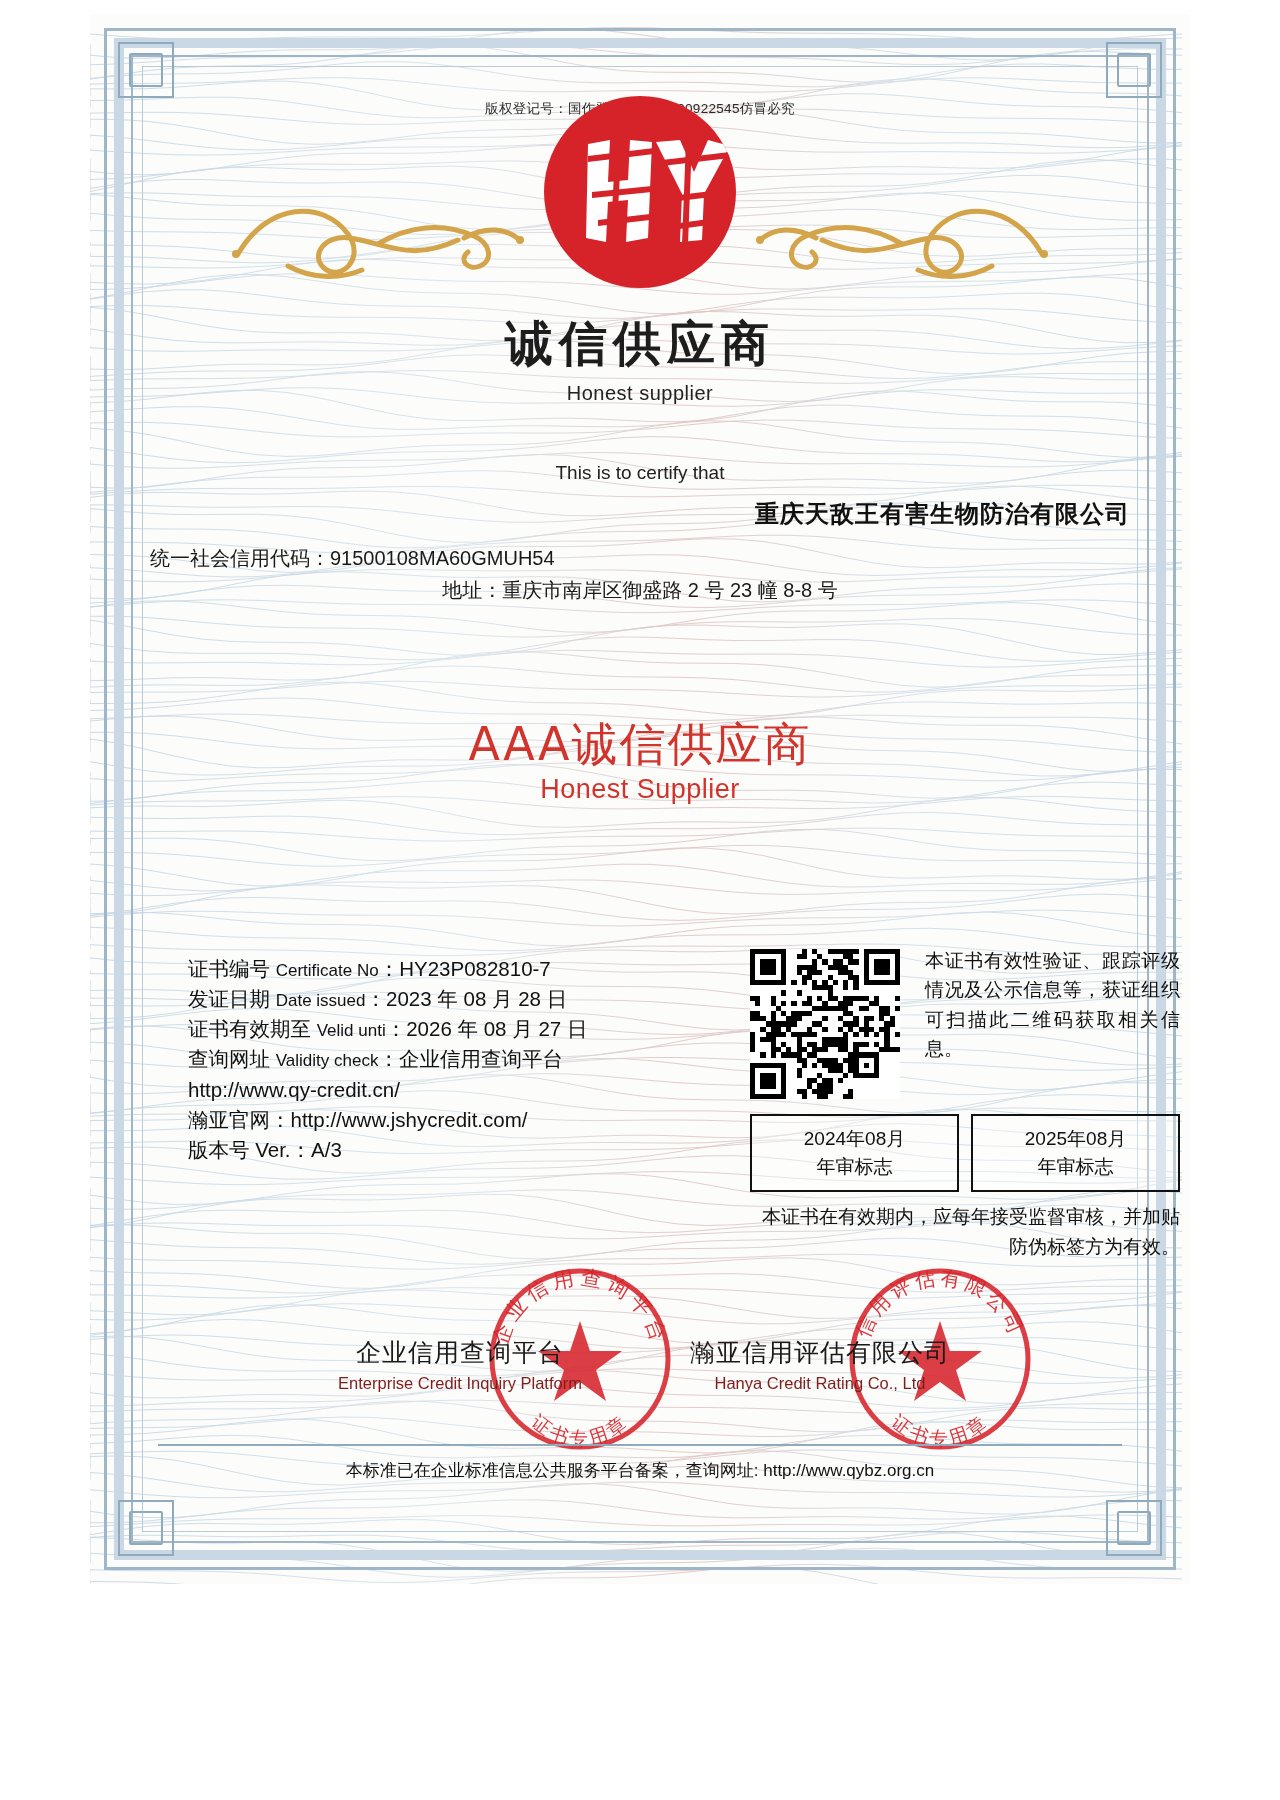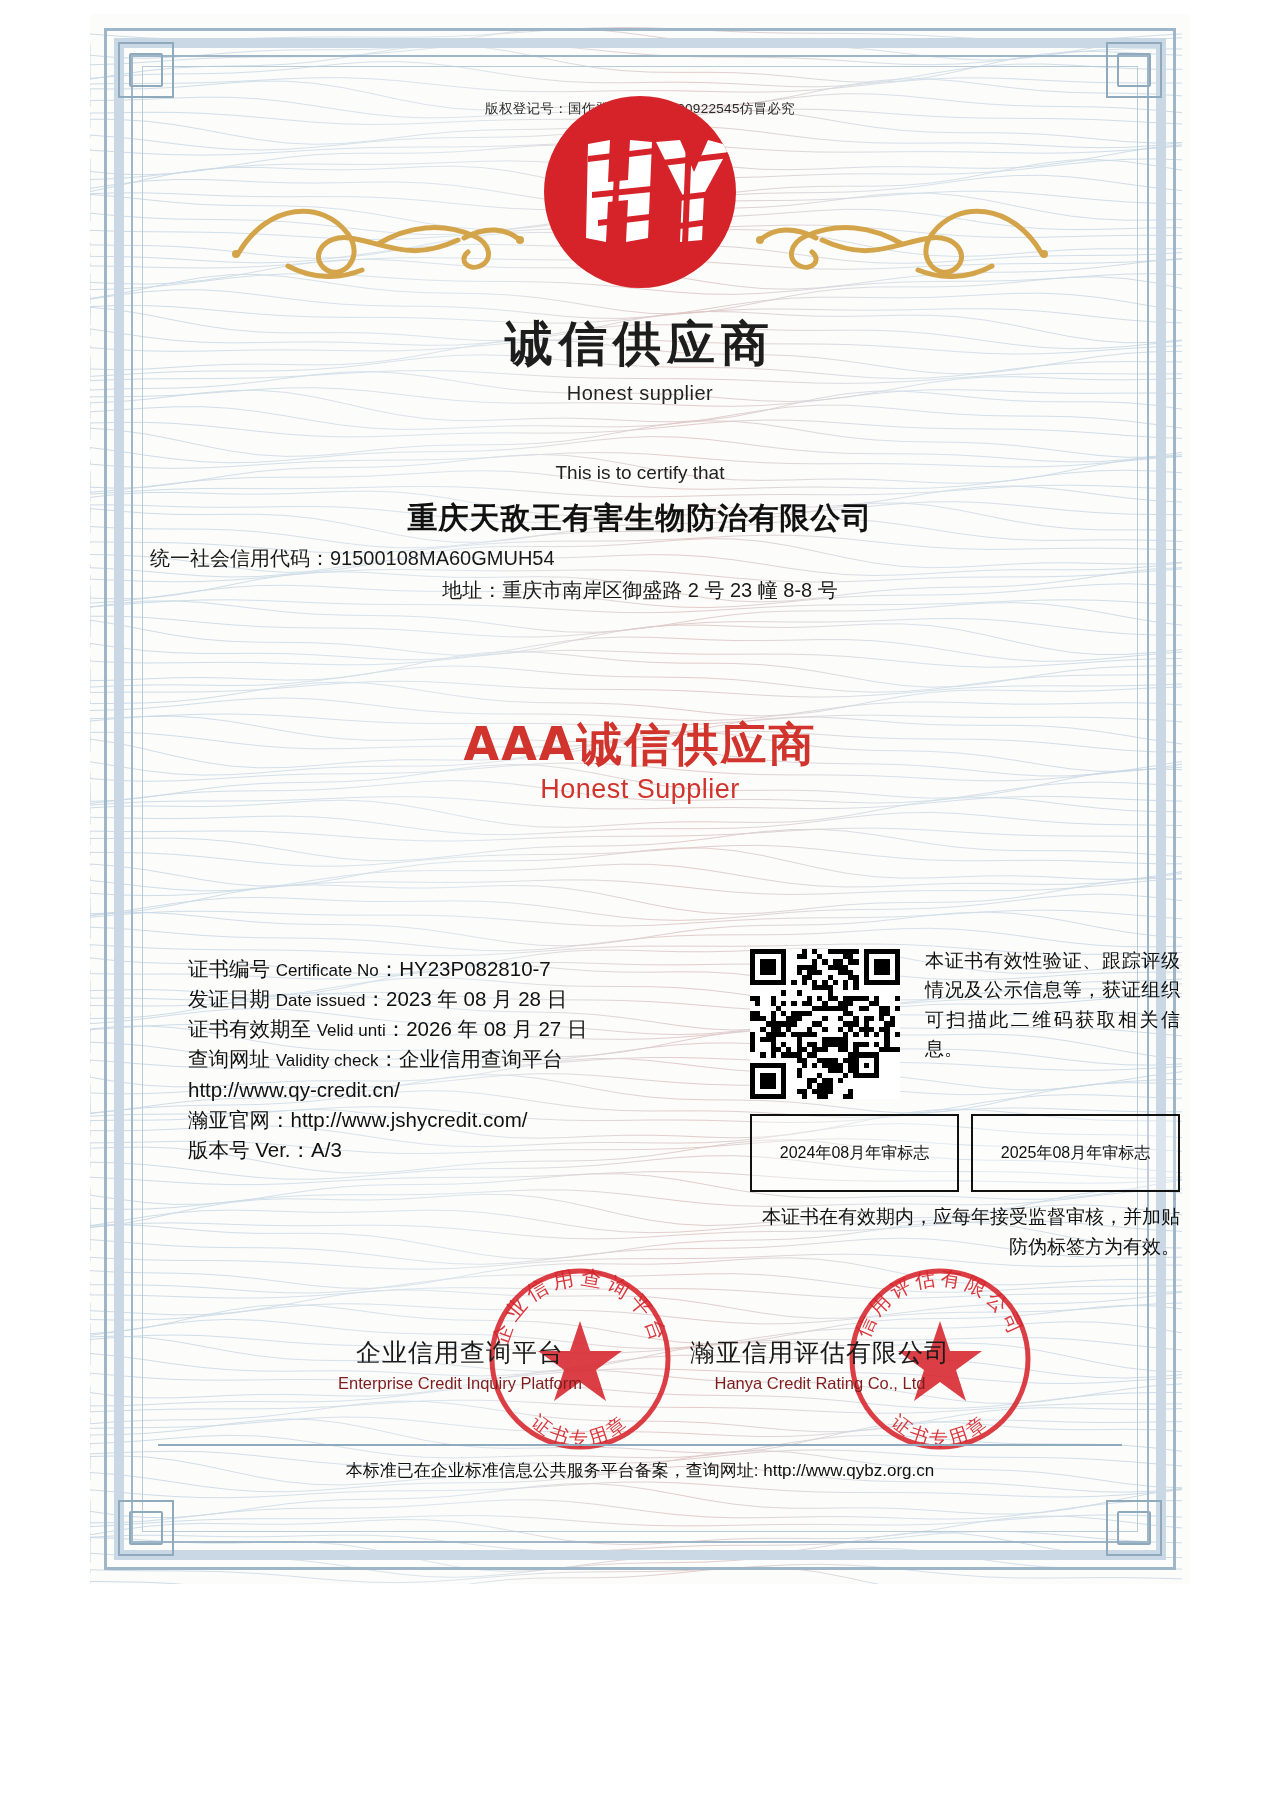--- a/index.html
+++ b/index.html
@@ -151,22 +151,22 @@
     top: 388px;
     left: 0; right: 0;
     text-align: center;
     font-size: 19px;
     color: #222;
   }
   .company {
     position: absolute;
     top: 424px;
     left: 0; right: 0;
-    text-align: center;
-    font-size: 30px;
+    text-align: right;
+    font-size: 24px;
     font-weight: bold;
     color: #111;
     letter-spacing: 1px;
     font-family: Liberation Sans, sans-serif;
   }
   .credit-code {
     position: absolute;
     top: 471px;
     left: 0; right: 0;
     font-size: 20px;
@@ -180,21 +180,21 @@
     font-size: 20px;
     color: #1a1a1a;
   }
 
   .award-cn {
     position: absolute;
     top: 640px;
     left: 0; right: 0;
     text-align: center;
     font-size: 46px;
-    font-weight: bold;
+    font-weight: normal;
     color: #d0342c;
     letter-spacing: 2px;
     font-family: "DejaVu Sans", sans-serif;
   }
   .award-en {
     position: absolute;
     top: 700px;
     left: 0; right: 0;
     text-align: center;
     font-size: 27px;
@@ -247,23 +247,24 @@
     top: 1040px;
     width: 430px;
     display: flex;
     gap: 12px;
   }
   .stamp-box {
     flex: 1;
     border: 2px solid #111;
     height: 74px;
     display: flex;
+    flex-direction: column;
     align-items: center;
     justify-content: center;
-    font-size: 16px;
+    font-size: 19px;
     line-height: 1.45;
     color: #111;
     background: rgba(255,255,255,.35);
   }
 
   .annual-note {
     position: absolute;
     left: 600px;
     top: 1128px;
     width: 430px;

